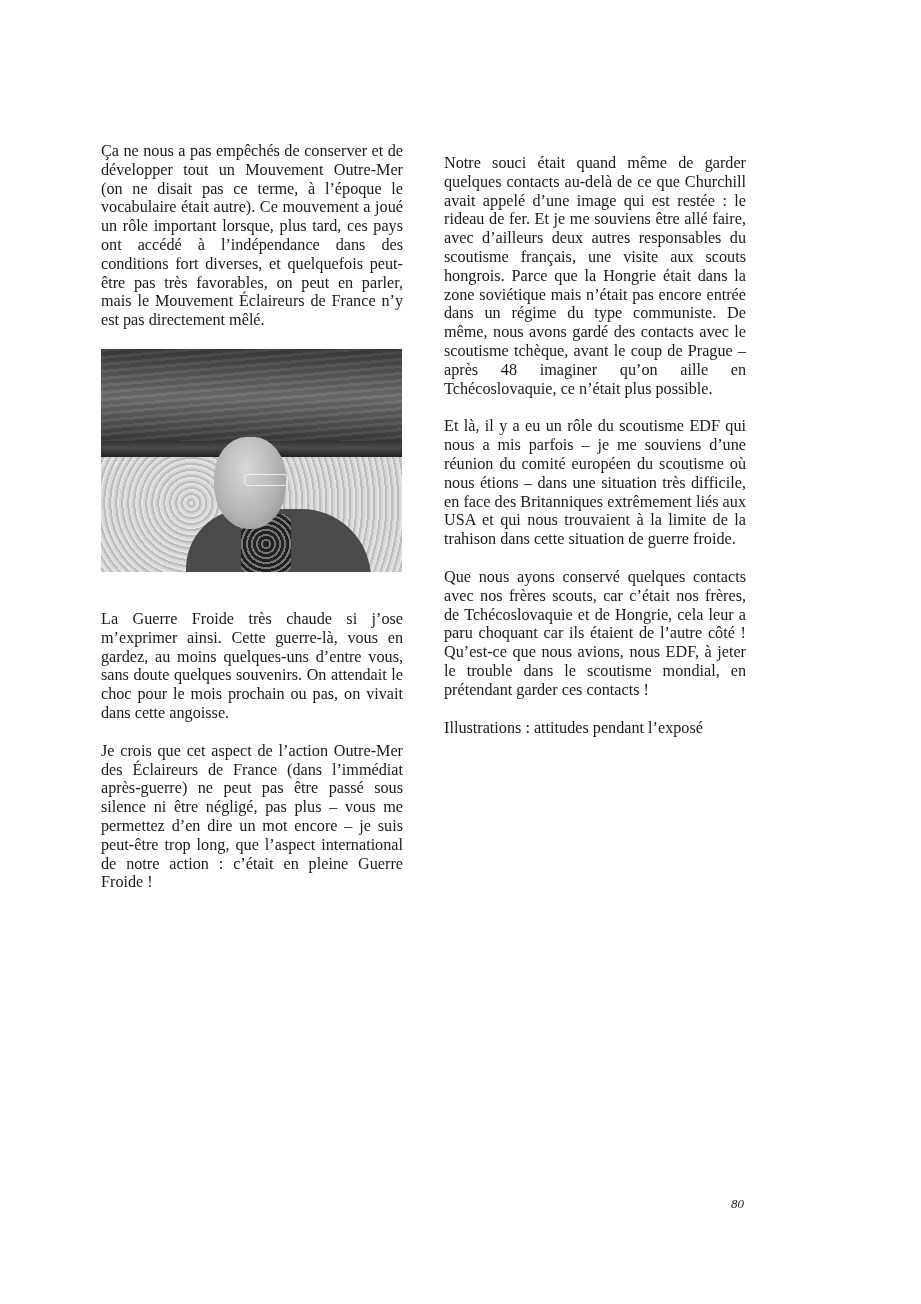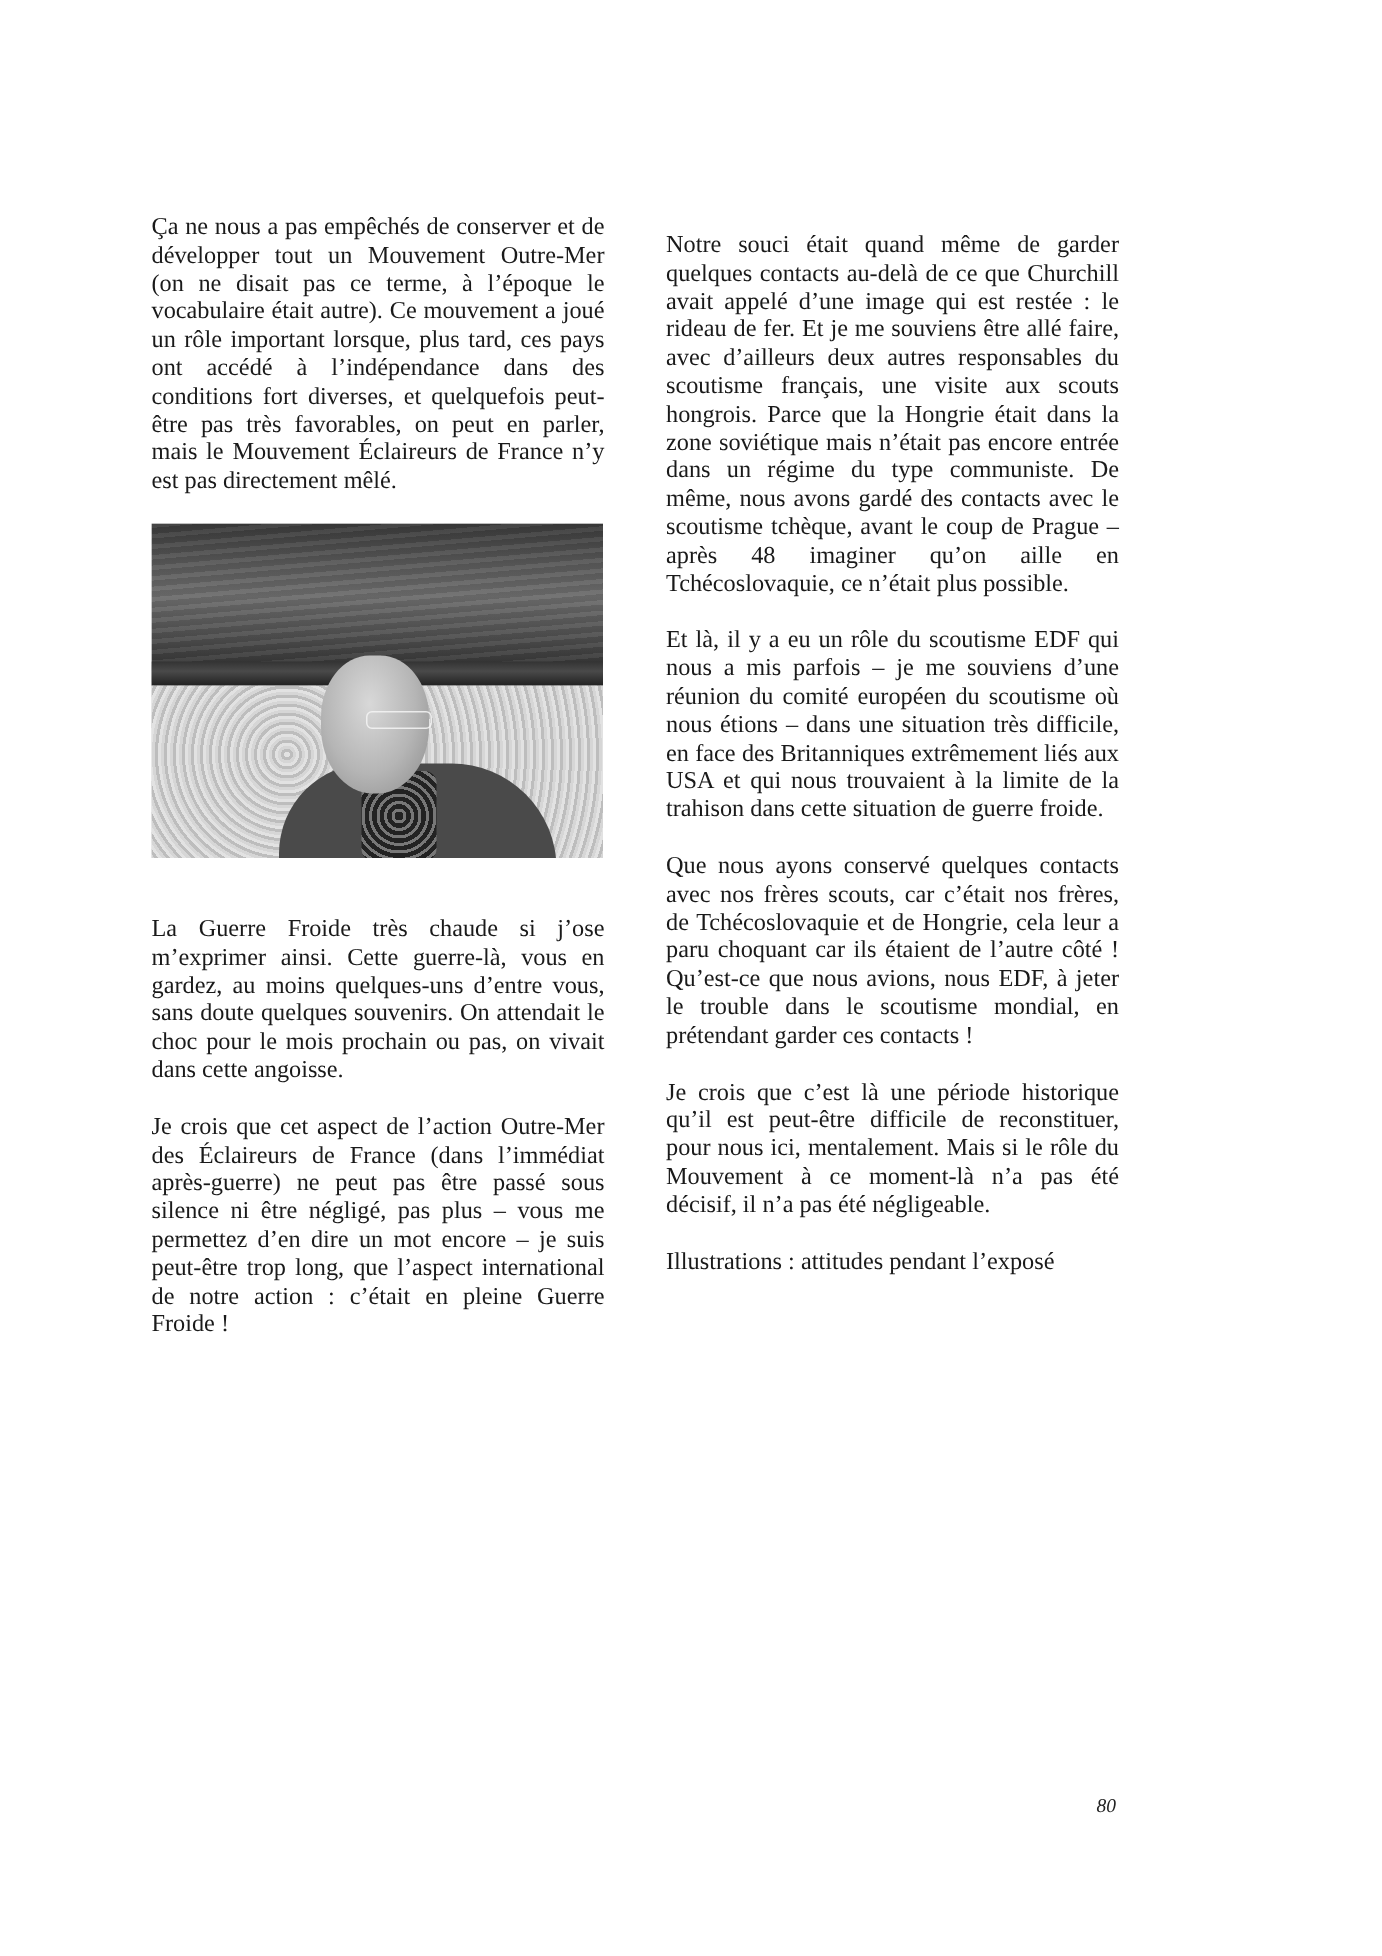--- a/index.html
+++ b/index.html
@@ -47,17 +47,16 @@
     <div class="glasses"></div>
   </div>
   <p>La Guerre Froide très chaude si j’ose m’exprimer ainsi. Cette guerre-là, vous en gardez, au moins quelques-uns d’entre vous, sans doute quelques souvenirs. On attendait le choc pour le mois prochain ou pas, on vivait dans cette angoisse.</p>
   <p>Je crois que cet aspect de l’action Outre-Mer des Éclaireurs de France (dans l’immédiat après-guerre) ne peut pas être passé sous silence ni être négligé, pas plus – vous me permettez d’en dire un mot encore – je suis peut-être trop long, que l’aspect international de notre action : c’était en pleine Guerre Froide !</p>
 </div>
 
 <div class="col col-right">
   <p>Notre souci était quand même de garder quelques contacts au-delà de ce que Churchill avait appelé d’une image qui est restée : le rideau de fer. Et je me souviens être allé faire, avec d’ailleurs deux autres responsables du scoutisme français, une visite aux scouts hongrois. Parce que la Hongrie était dans la zone soviétique mais n’était pas encore entrée dans un régime du type communiste. De même, nous avons gardé des contacts avec le scoutisme tchèque, avant le coup de Prague – après 48 imaginer qu’on aille en Tchécoslovaquie, ce n’était plus possible.</p>
   <p>Et là, il y a eu un rôle du scoutisme EDF qui nous a mis parfois – je me souviens d’une réunion du comité européen du scoutisme où nous étions – dans une situation très difficile, en face des Britanniques extrêmement liés aux USA et qui nous trouvaient à la limite de la trahison dans cette situation de guerre froide.</p>
   <p>Que nous ayons conservé quelques contacts avec nos frères scouts, car c’était nos frères, de Tchécoslovaquie et de Hongrie, cela leur a paru choquant car ils étaient de l’autre côté ! Qu’est-ce que nous avions, nous EDF, à jeter le trouble dans le scoutisme mondial, en prétendant garder ces contacts !</p>
-  <p>Je crois que c’est là une période historique qu’il est peut-être difficile de reconstituer, pour nous ici, mentalement. Mais si le rôle du Mouvement à ce moment-là n’a pas été décisif, il n’a pas été négligeable.</p>
   <p class="caption">Illustrations : attitudes pendant l’exposé</p>
 </div>
 
 <div class="page-number">80</div>
 
 </body></html>

